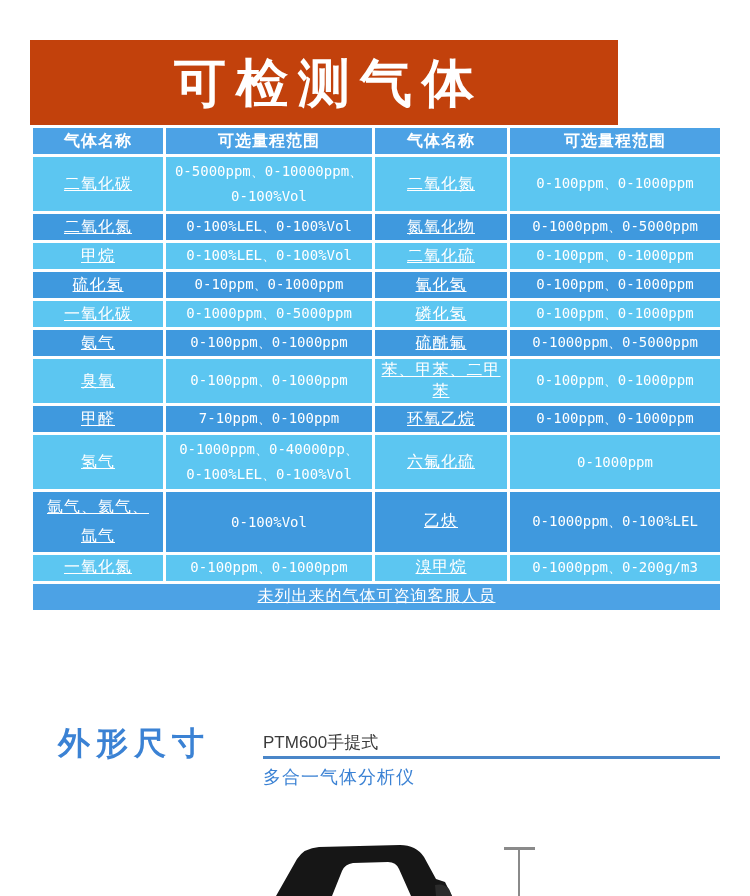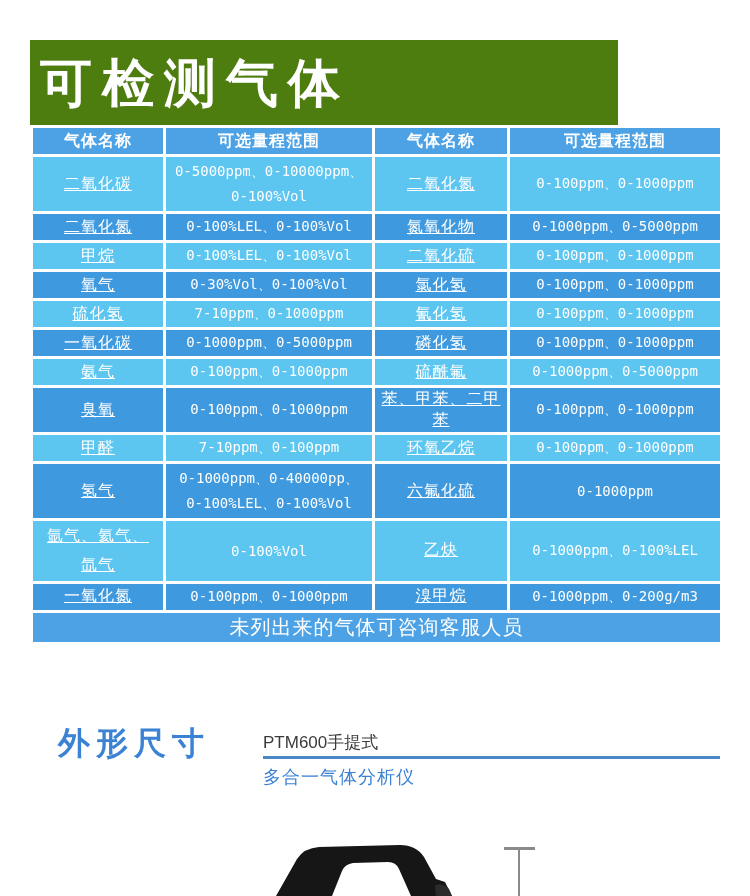--- a/index.html
+++ b/index.html
@@ -3,22 +3,22 @@
 <meta charset="utf-8">
 <style>
   * { box-sizing: border-box; }
   html,body { margin:0; padding:0; }
   body {
     width:750px; height:896px; position:relative; overflow:hidden;
     background:#ffffff; font-family:"Liberation Sans", sans-serif;
   }
   .banner {
     position:absolute; left:30px; top:40px; width:588px; height:85px;
-    background:#4d7c0f; color:#fff; font-size:52px; font-weight:bold;
-    letter-spacing:10px; line-height:86px; padding-left:10px;
+    background:#c2410c; color:#fff; font-size:52px; font-weight:bold;
+    letter-spacing:10px; text-align:center; line-height:86px; padding-left:10px;
   }
   table.gas {
     position:absolute; left:30px; top:125px; width:690px;
     border-collapse:collapse; table-layout:fixed;
   }
   table.gas th, table.gas td {
     border:3px solid #ffffff; color:#ffffff; text-align:center;
     padding:1px 2px; overflow:hidden;
   }
   table.gas th {
@@ -28,21 +28,21 @@
   table.gas tbody tr { height:29px; }
   table.gas tbody tr.tall  { height:57px; }
   table.gas tbody tr.tall2 { height:59px; }
   tbody tr:nth-child(odd)  td { background:#5cc6f1; }
   tbody tr:nth-child(even) td { background:#3f99de; }
   td.name  { font-size:16px; letter-spacing:1px;text-decoration:underline; }
   td.range { font-family:"DejaVu Sans Mono", monospace; font-size:14px; }
   td.ml { white-space:pre-line; line-height:1.8; }
   td.ml-left { white-space:pre-line; line-height:1.8; text-align:left; padding-left:12px;margin-top:32px; }
   tfoot td {
-    background:#4ca2e5; height:29px; font-size:20px; letter-spacing:1px;
+    background:#4ca2e5; height:29px; font-size:16px; letter-spacing:1px;text-decoration:underline;
   }
   .dim-heading {
     position:absolute; left:58px; top:722px; font-size:32px; font-weight:bold;
     color:#3b82d4; letter-spacing:6px;
   }
   .model-label {
     position:absolute; left:263px; top:731px; font-size:17px; color:#3a3a3a;
   }
   .blue-rule {
     position:absolute; left:263px; top:756px; width:457px; height:3px;
@@ -91,28 +91,22 @@
       <td class="name">氮氧化物</td>
       <td class="range">0-1000ppm、0-5000ppm</td>
     </tr>
     <tr>
       <td class="name">甲烷</td>
       <td class="range">0-100%LEL、0-100%Vol</td>
       <td class="name">二氧化硫</td>
       <td class="range">0-100ppm、0-1000ppm</td>
     </tr>
     <tr>
-      <td class="name">氧气</td>
-      <td class="range">0-30%Vol、0-100%Vol</td>
-      <td class="name">氯化氢</td>
-      <td class="range">0-100ppm、0-1000ppm</td>
-    </tr>
-    <tr>
       <td class="name">硫化氢</td>
-      <td class="range">7-10ppm、0-1000ppm</td>
+      <td class="range">0-10ppm、0-1000ppm</td>
       <td class="name">氰化氢</td>
       <td class="range">0-100ppm、0-1000ppm</td>
     </tr>
     <tr>
       <td class="name">一氧化碳</td>
       <td class="range">0-1000ppm、0-5000ppm</td>
       <td class="name">磷化氢</td>
       <td class="range">0-100ppm、0-1000ppm</td>
     </tr>
     <tr>

